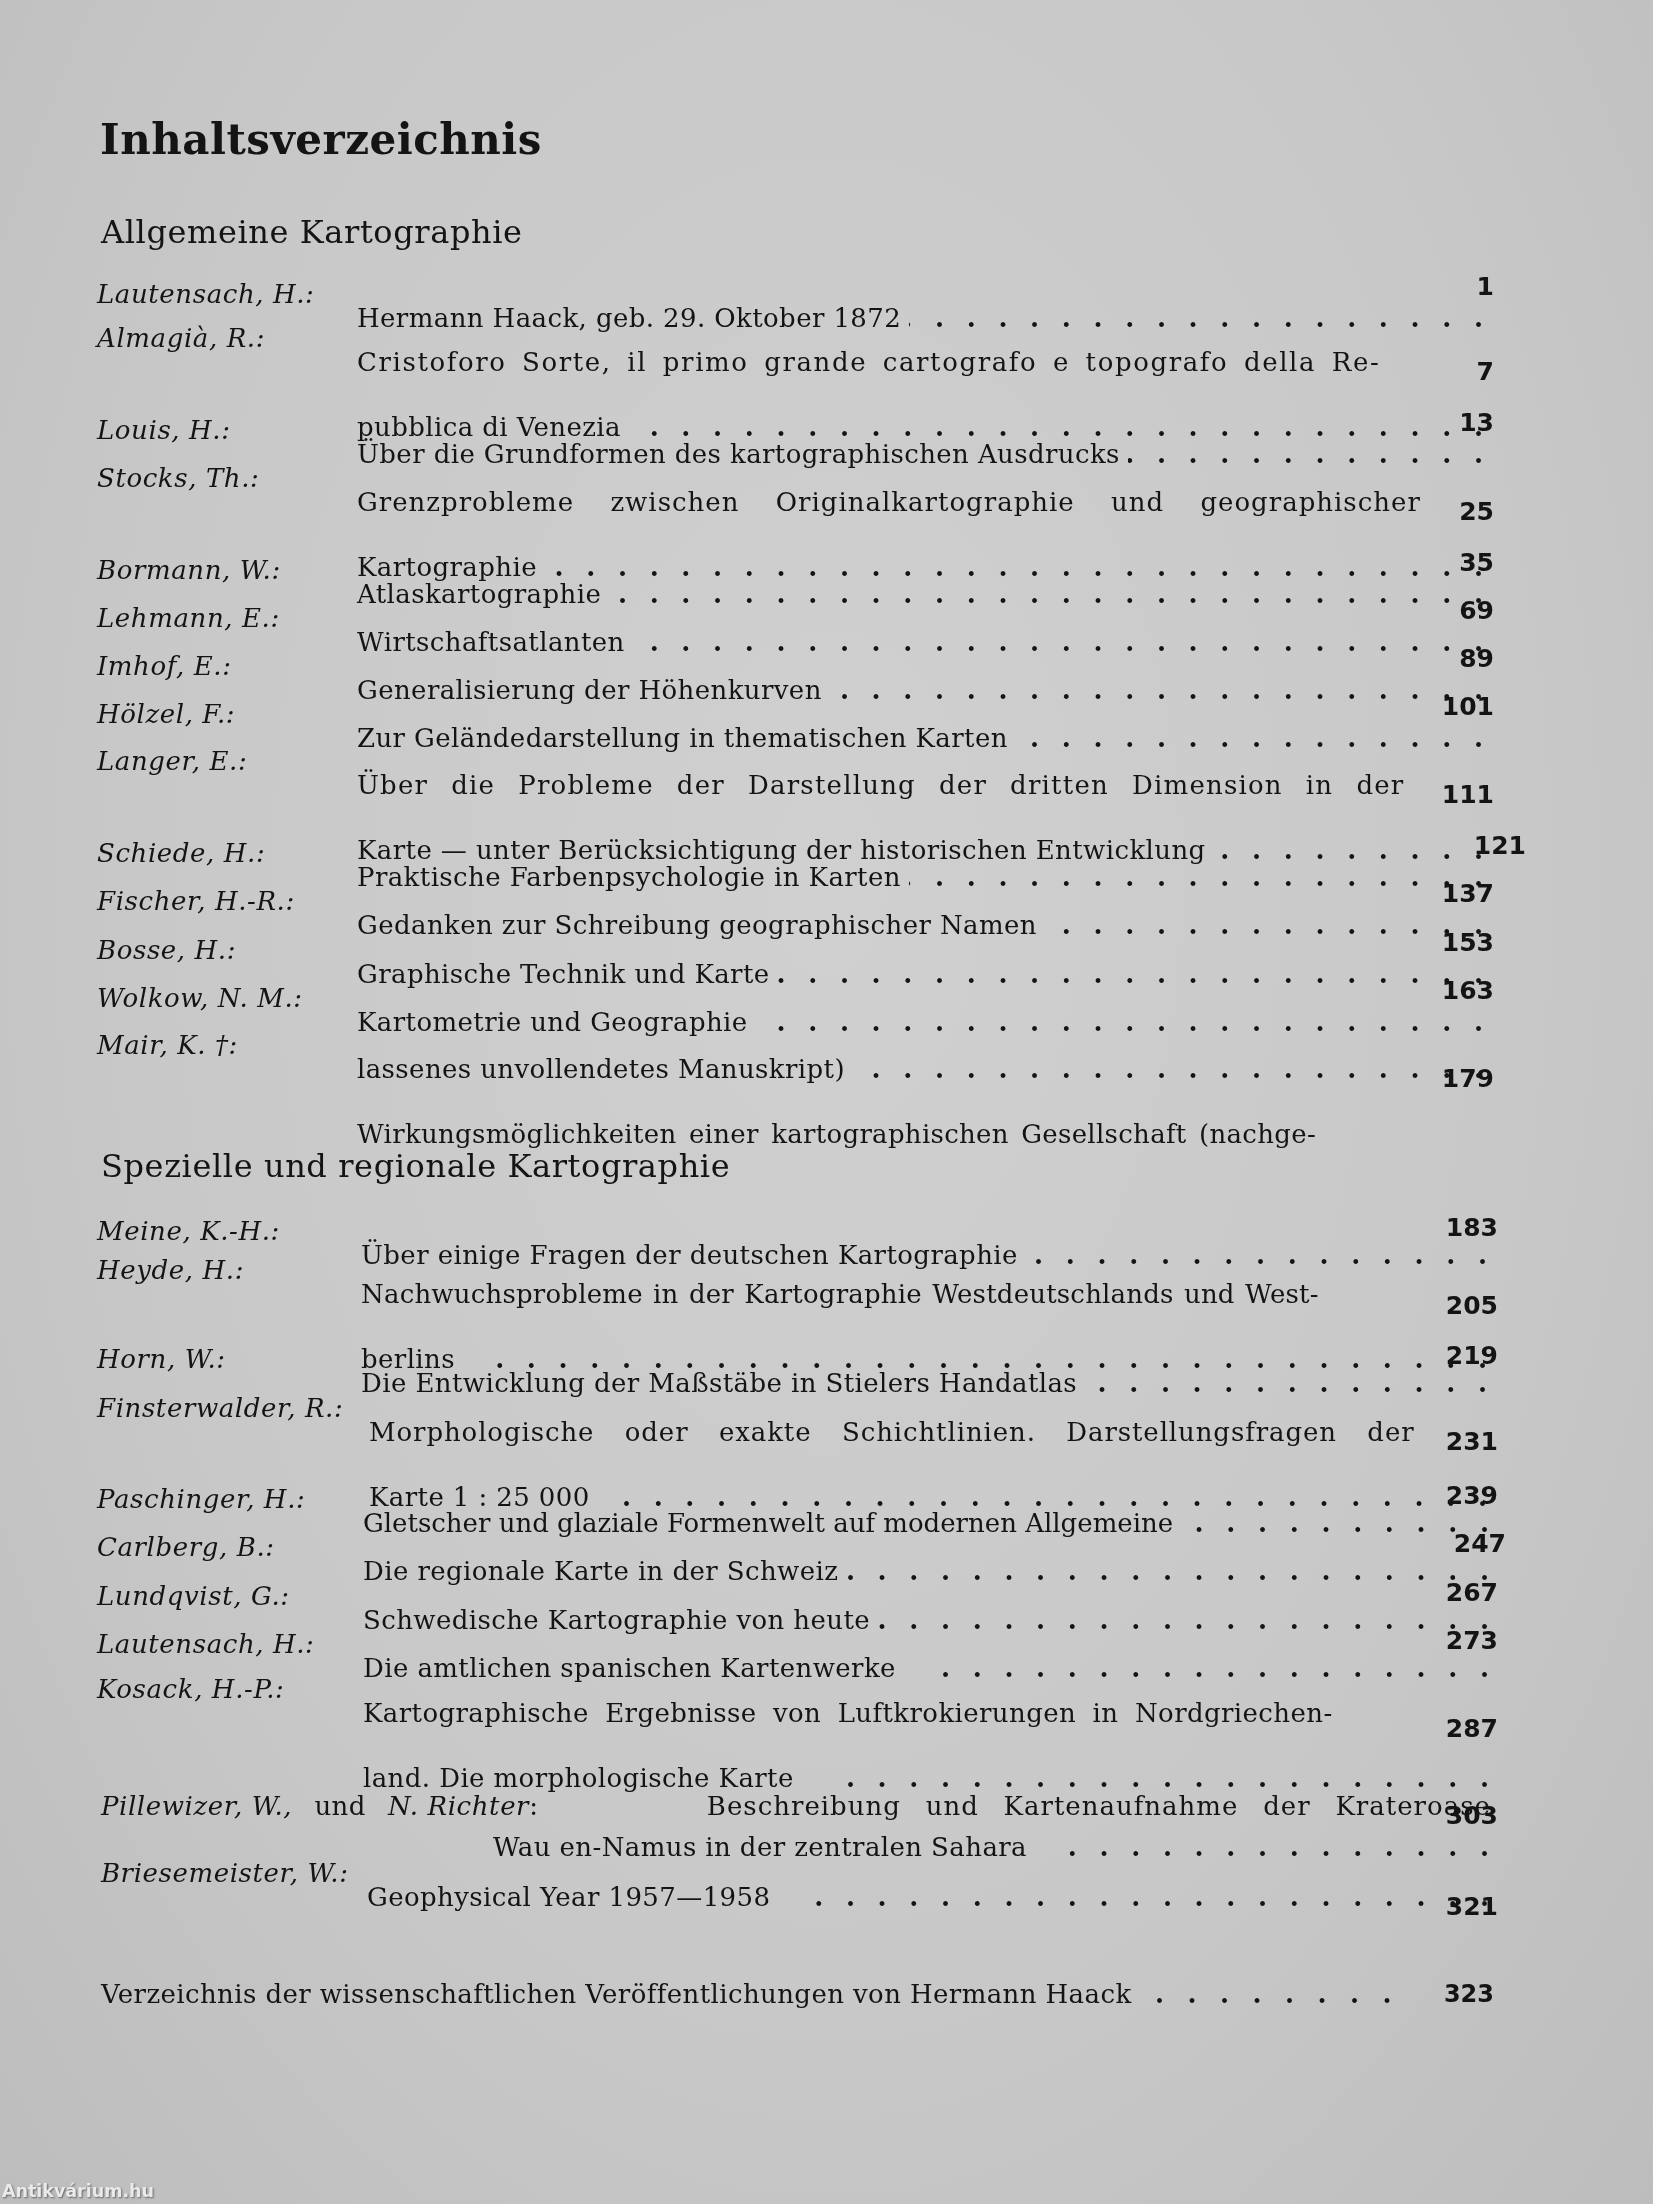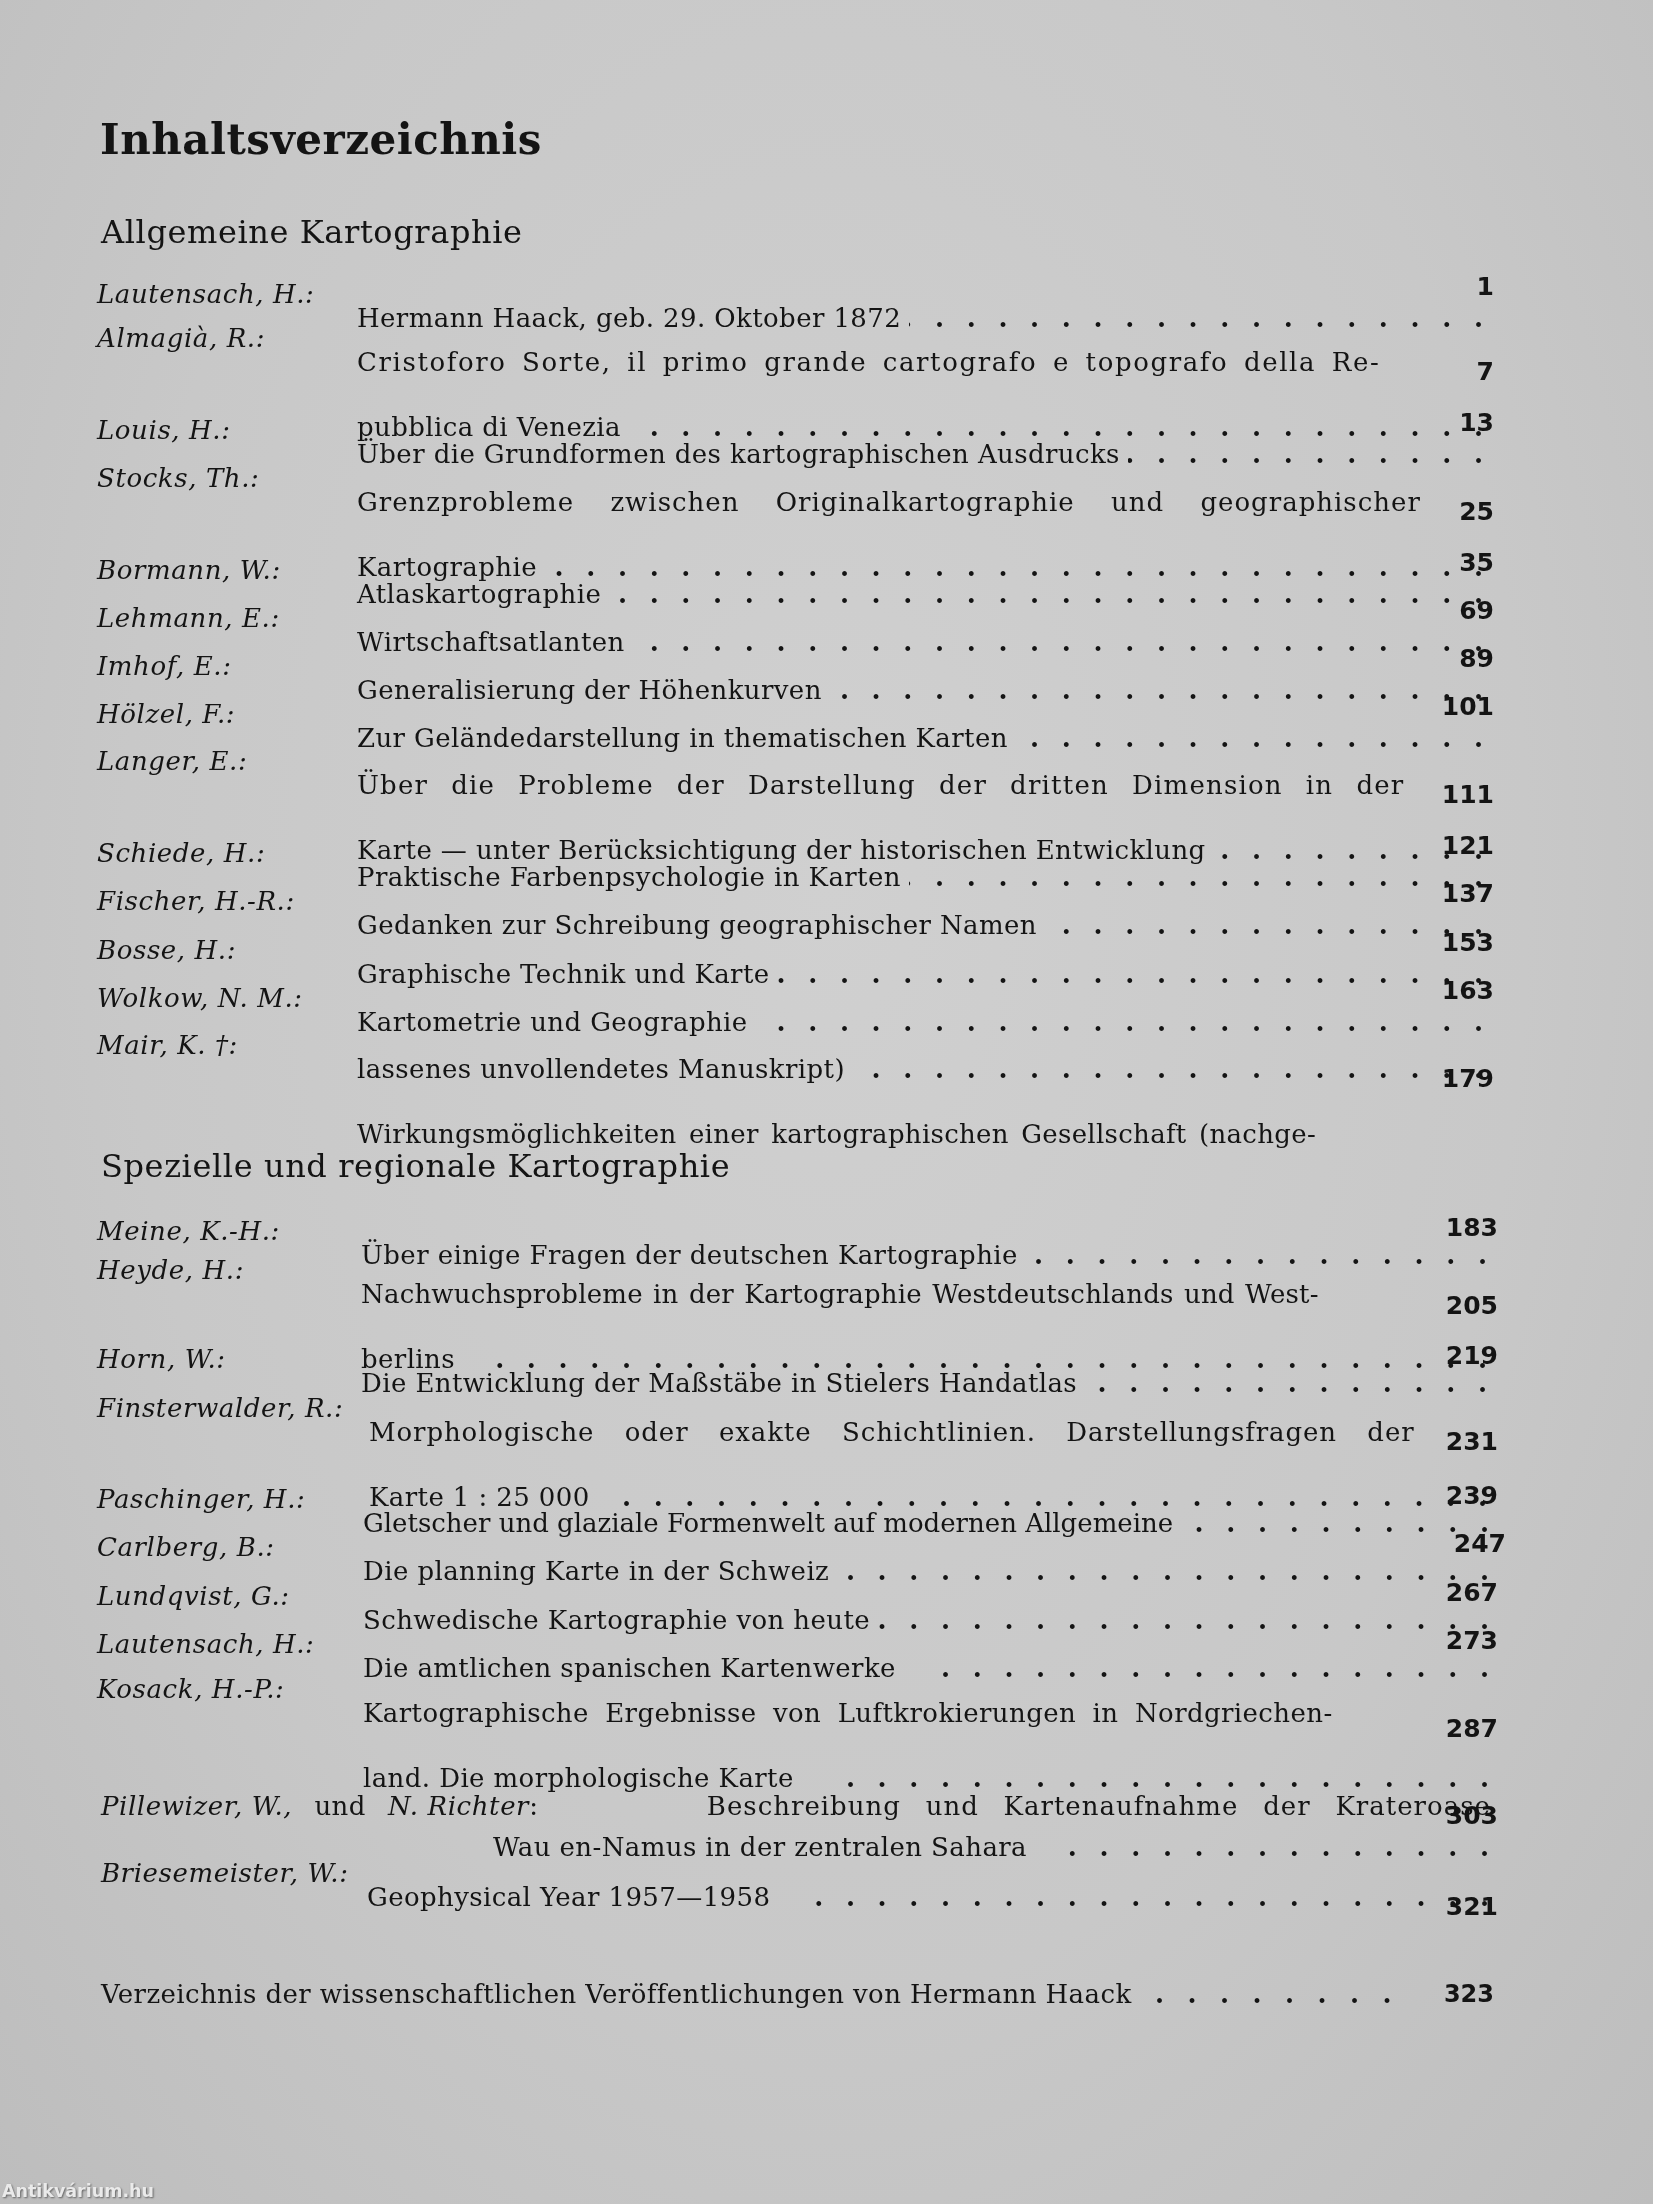--- a/index.html
+++ b/index.html
@@ -268,21 +268,21 @@
   </div>
 
   <div class="entry" style="top:833px;">
     <span class="author">Schiede, H.:</span>
     <div class="title-block">
       <div class="line">
           <span class="txt">Praktische Farbenpsychologie in Karten</span>
           <span class="leader"></span>
         </div>
     </div>
-    <span class="page-num" style="top:-7.8px;">121</span>
+    <span class="page-num" style="top:-7.8px;margin-left:32px;">121</span>
   </div>
 
   <div class="entry" style="top:881px;">
     <span class="author">Fischer, H.-R.:</span>
     <div class="title-block">
       <div class="line">
           <span class="txt">Gedanken zur Schreibung geographischer Namen</span>
           <span class="leader"></span>
         </div>
     </div>
@@ -385,21 +385,21 @@
           <span class="leader"></span>
         </div>
     </div>
     <span class="page-num" style="top:-3.9px;left:1345px;">239</span>
   </div>
 
   <div class="entry" style="top:1527px;">
     <span class="author">Carlberg, B.:</span>
     <div class="title-block" style="left:266px;">
       <div class="line">
-          <span class="txt">Die planning Karte in der Schweiz</span>
+          <span class="txt">Die regionale Karte in der Schweiz</span>
           <span class="leader"></span>
         </div>
     </div>
     <span class="page-num" style="top:-3.9px;left:1345px;margin-left:8px;">247</span>
   </div>
 
   <div class="entry" style="top:1576px;">
     <span class="author">Lundqvist, G.:</span>
     <div class="title-block" style="left:266px;">
       <div class="line">

